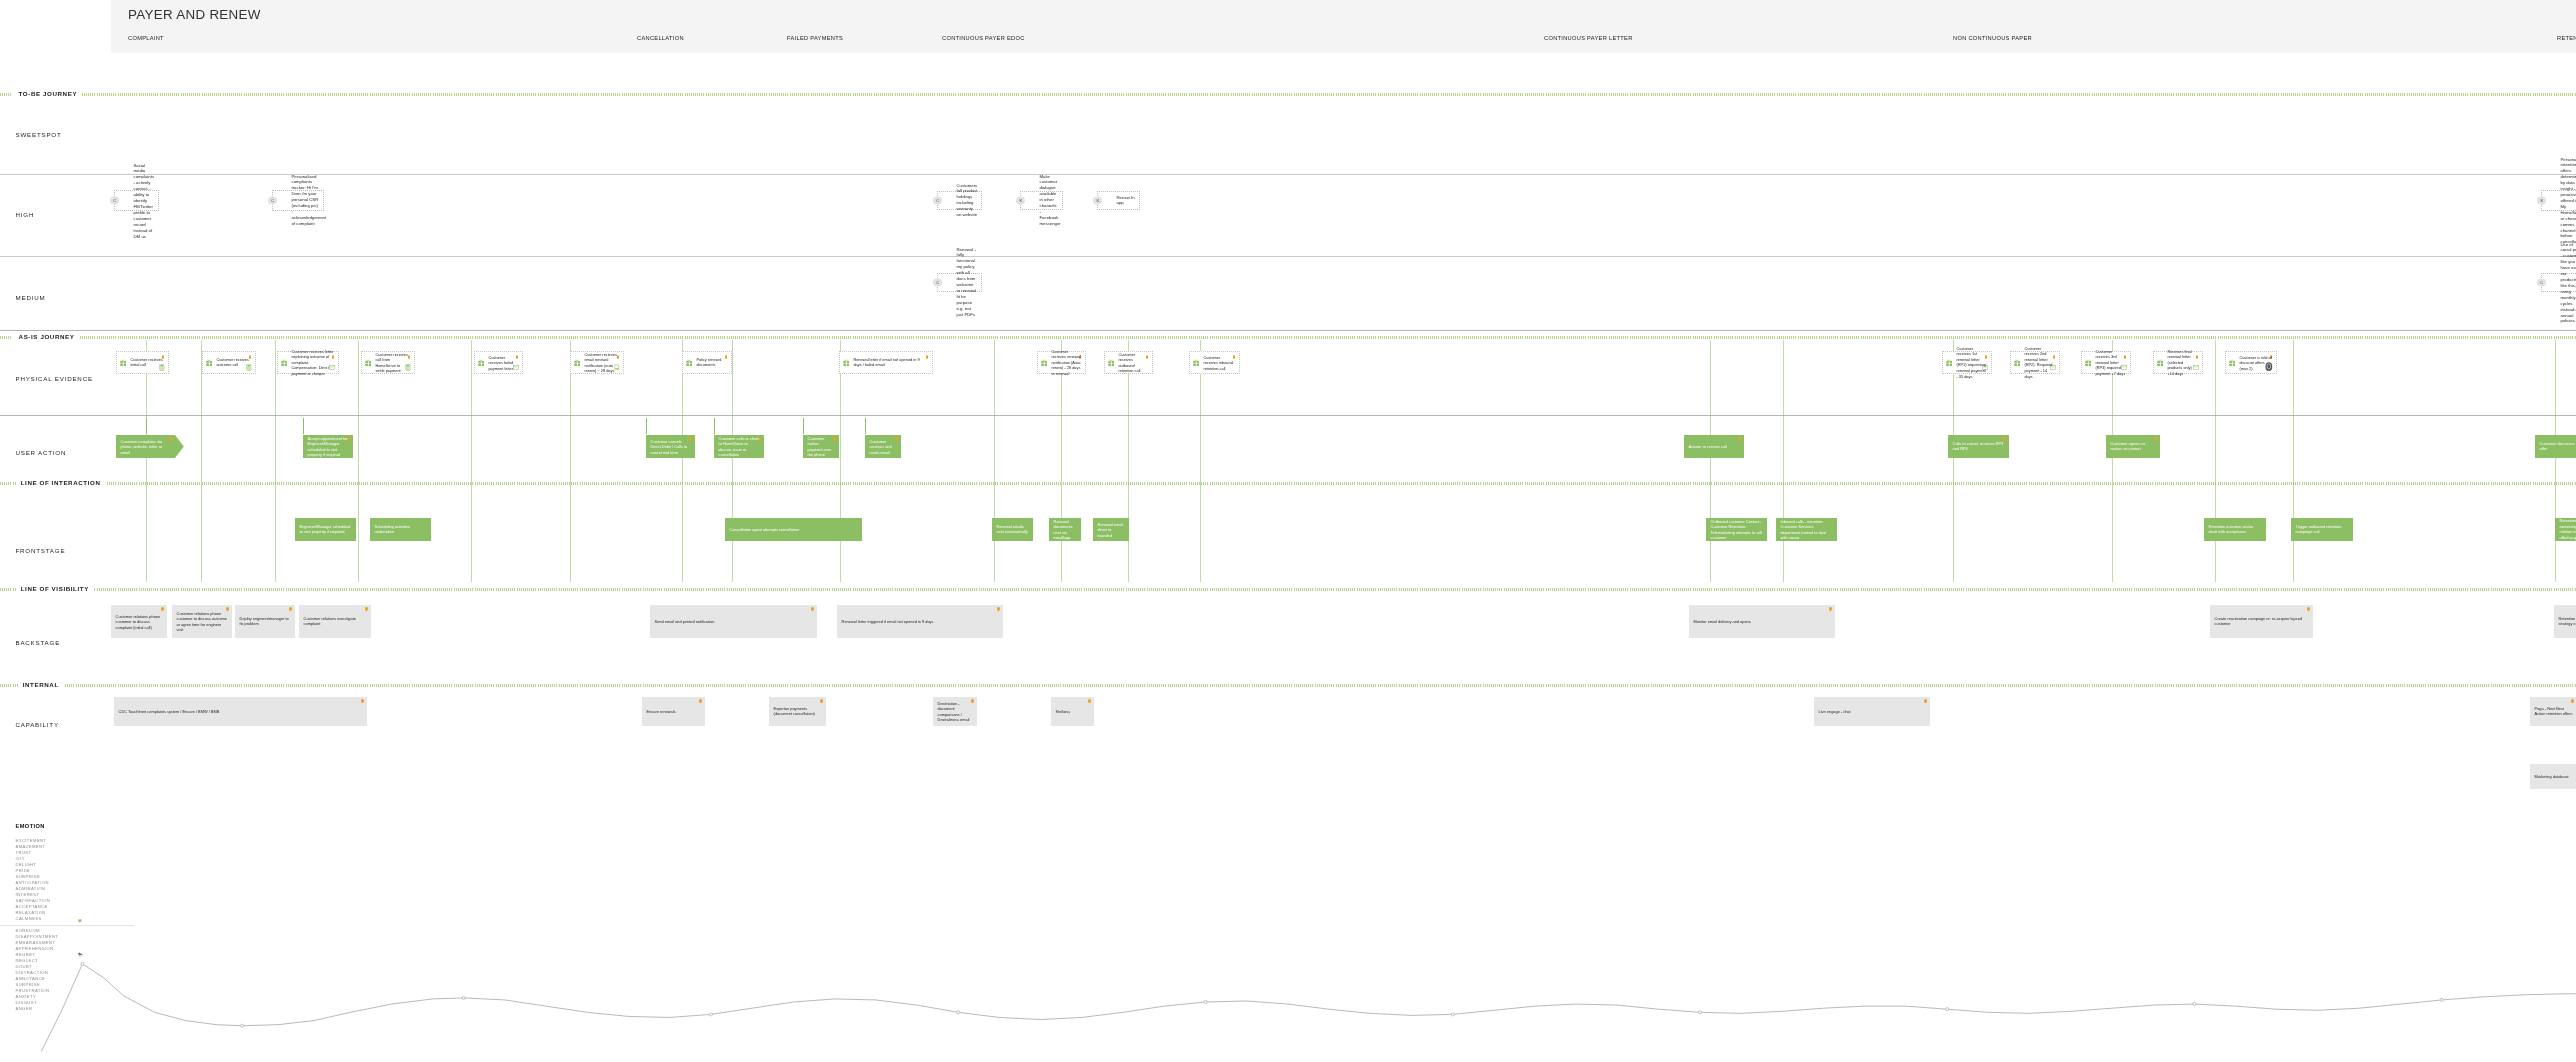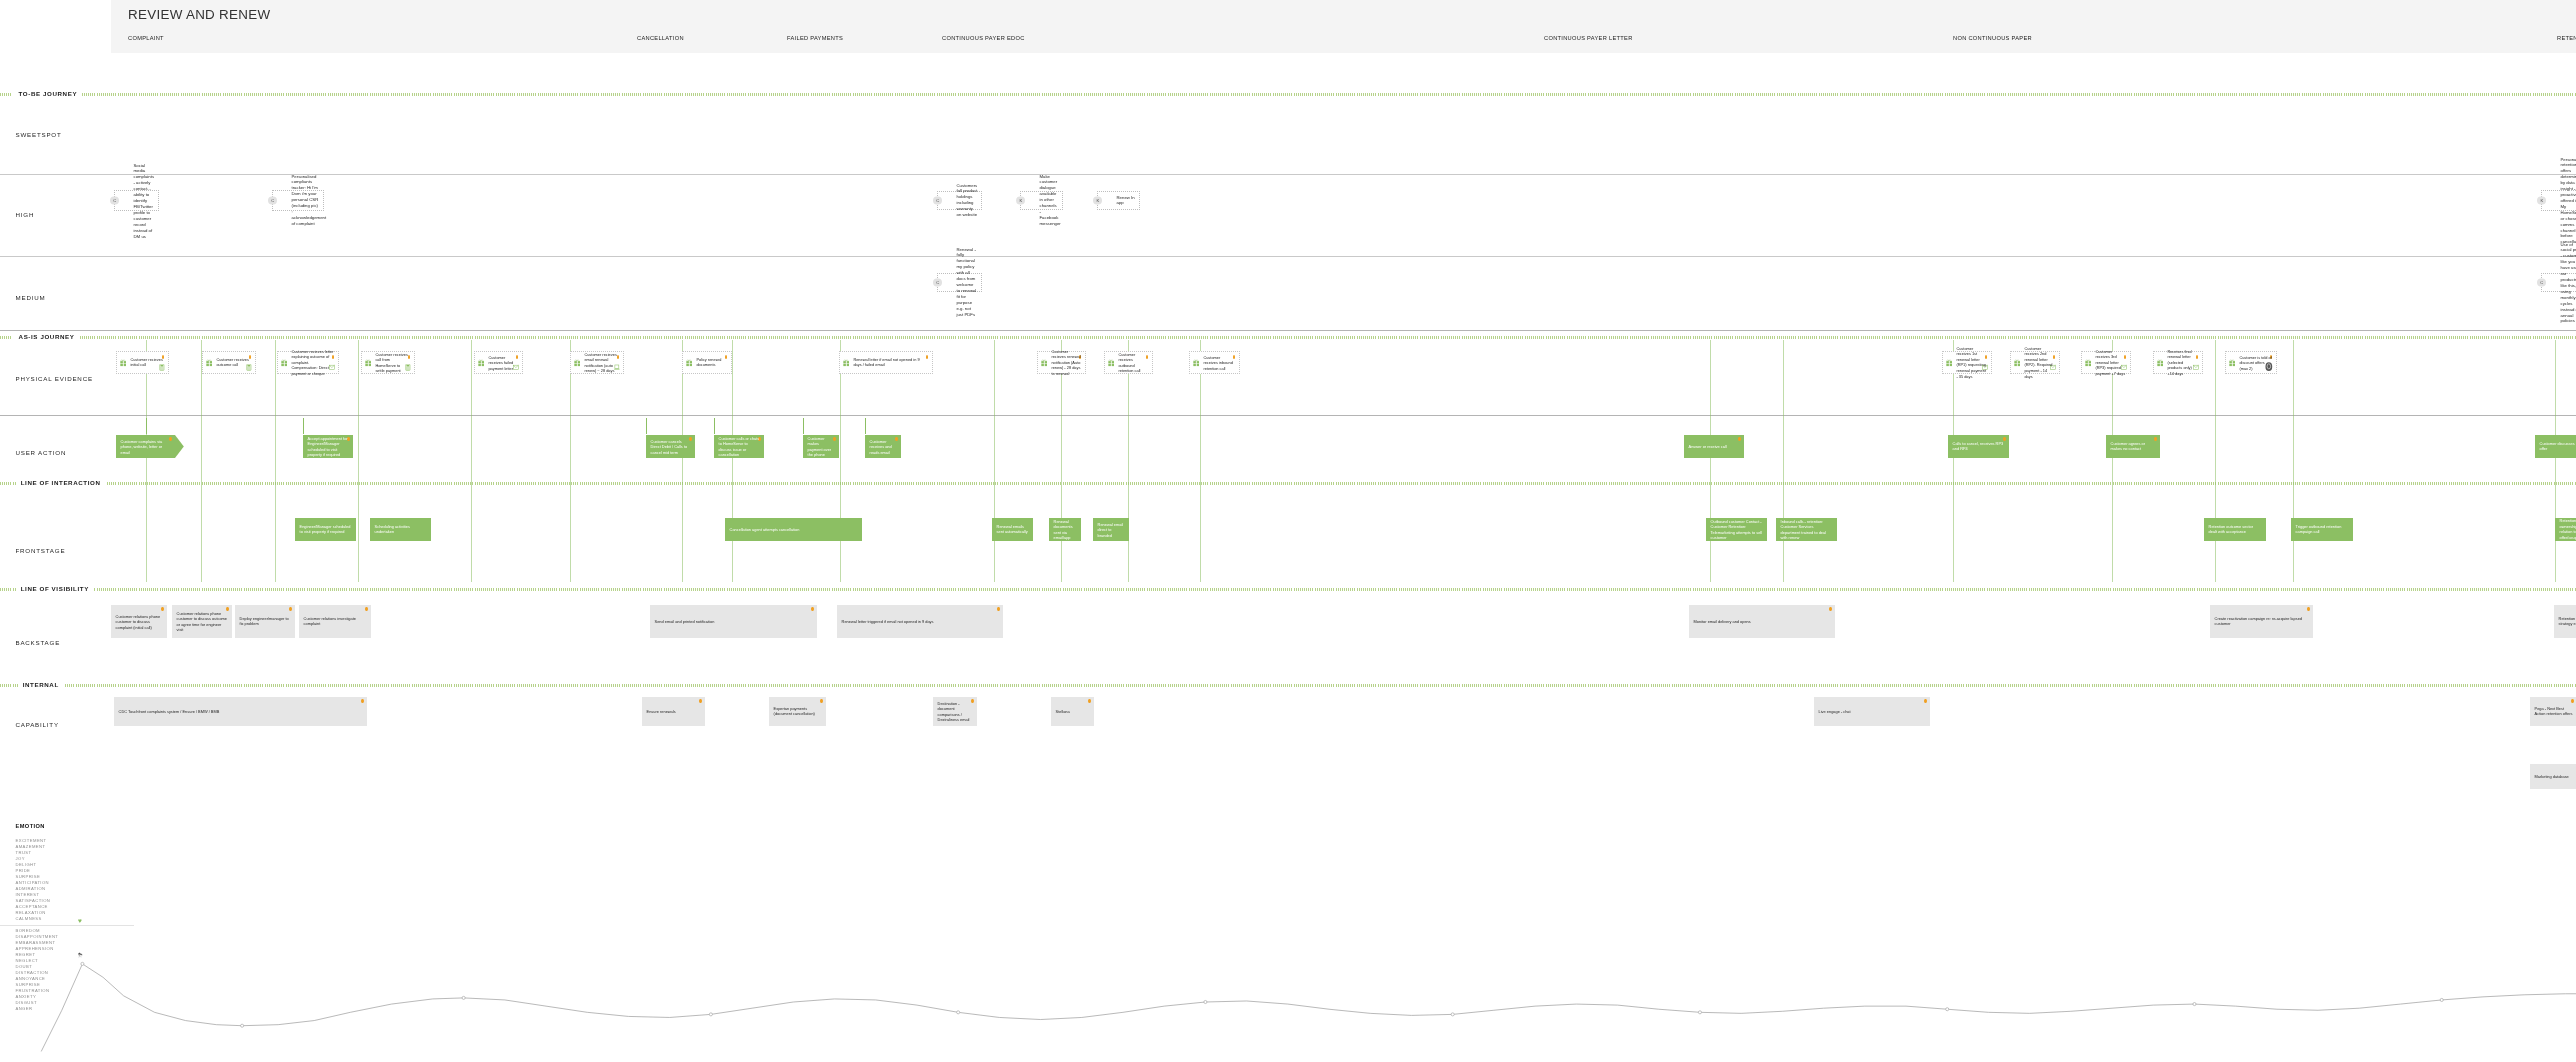--- a/index.html
+++ b/index.html
@@ -57,21 +57,21 @@
 
   
   #curve{position:absolute;left:0;top:804px;}
 </style>
 </head>
 <body>
 
 <div id="page">
 
   <div class="titlebar"></div>
-  <div class="title">REVIEW AND RENEW</div>
+  <div class="title">PAYER AND RENEW</div>
   <div id="phases">
       <div class="phase" style="left:128px">COMPLAINT</div>
       <div class="phase" style="left:637px">CANCELLATION</div>
       <div class="phase" style="left:787px">FAILED PAYMENTS</div>
       <div class="phase" style="left:942px">CONTINUOUS PAYER EDOC</div>
       <div class="phase" style="left:1544px">CONTINUOUS PAYER LETTER</div>
       <div class="phase" style="left:1953px">NON CONTINUOUS PAPER</div>
       <div class="phase" style="left:2557px">RETENTION</div>
     </div>
 

